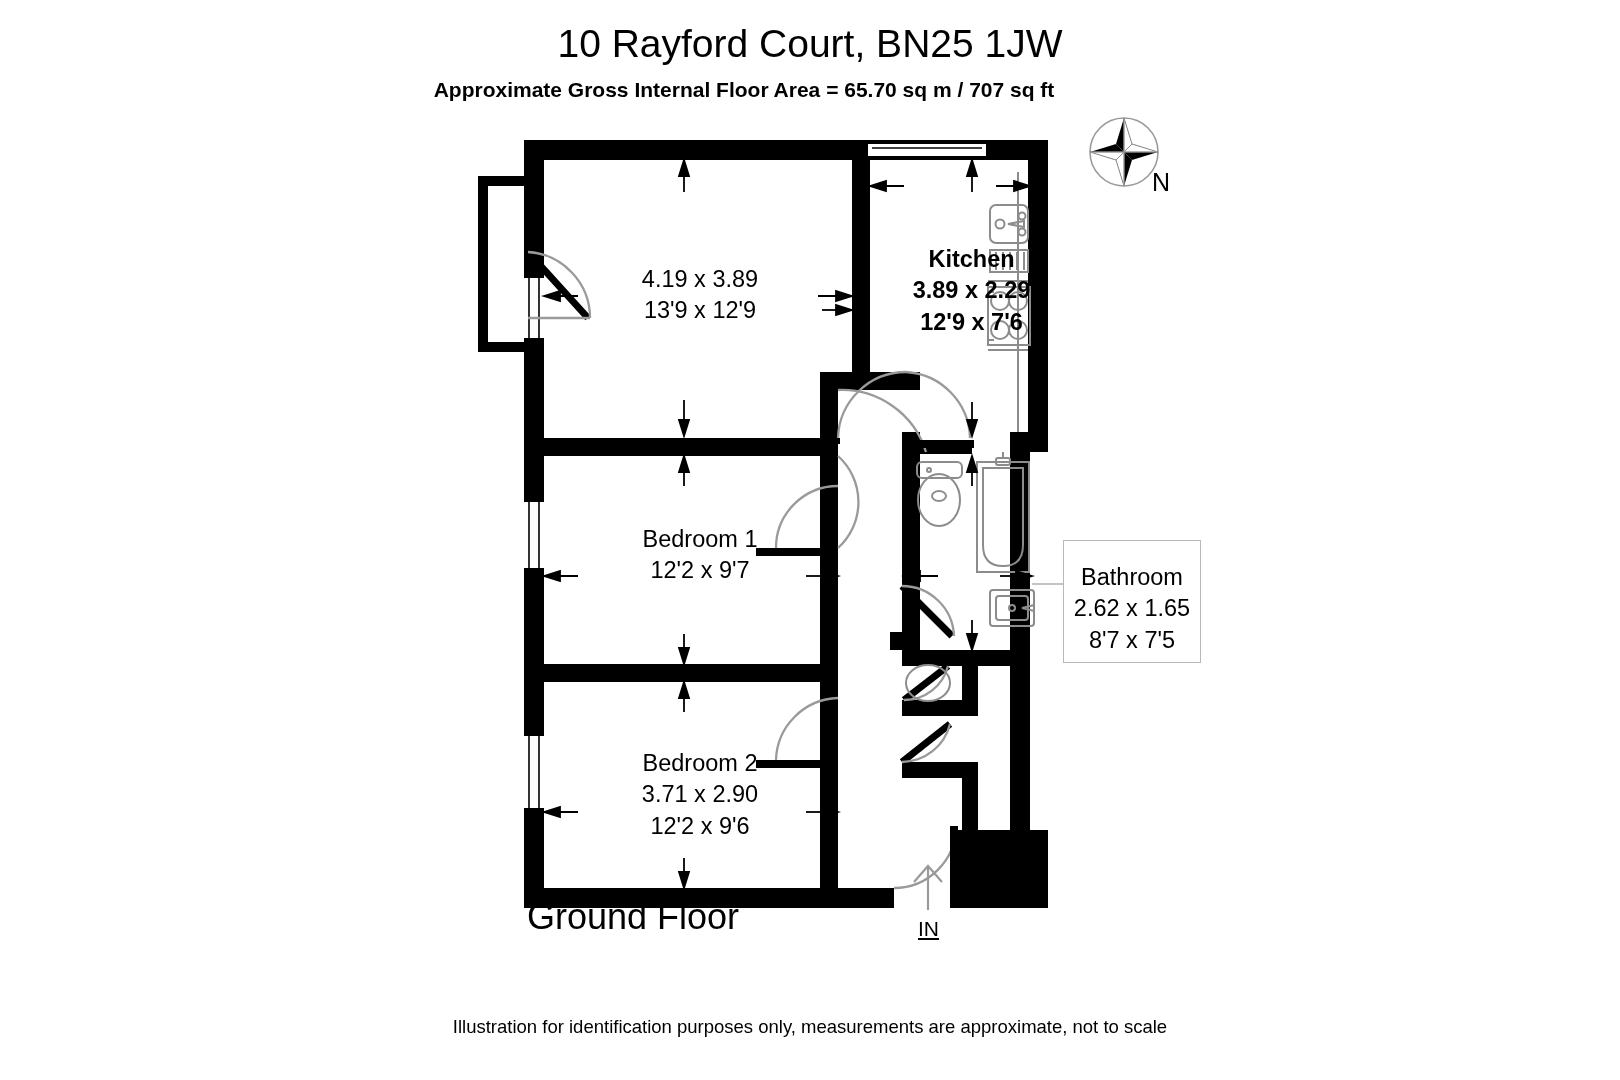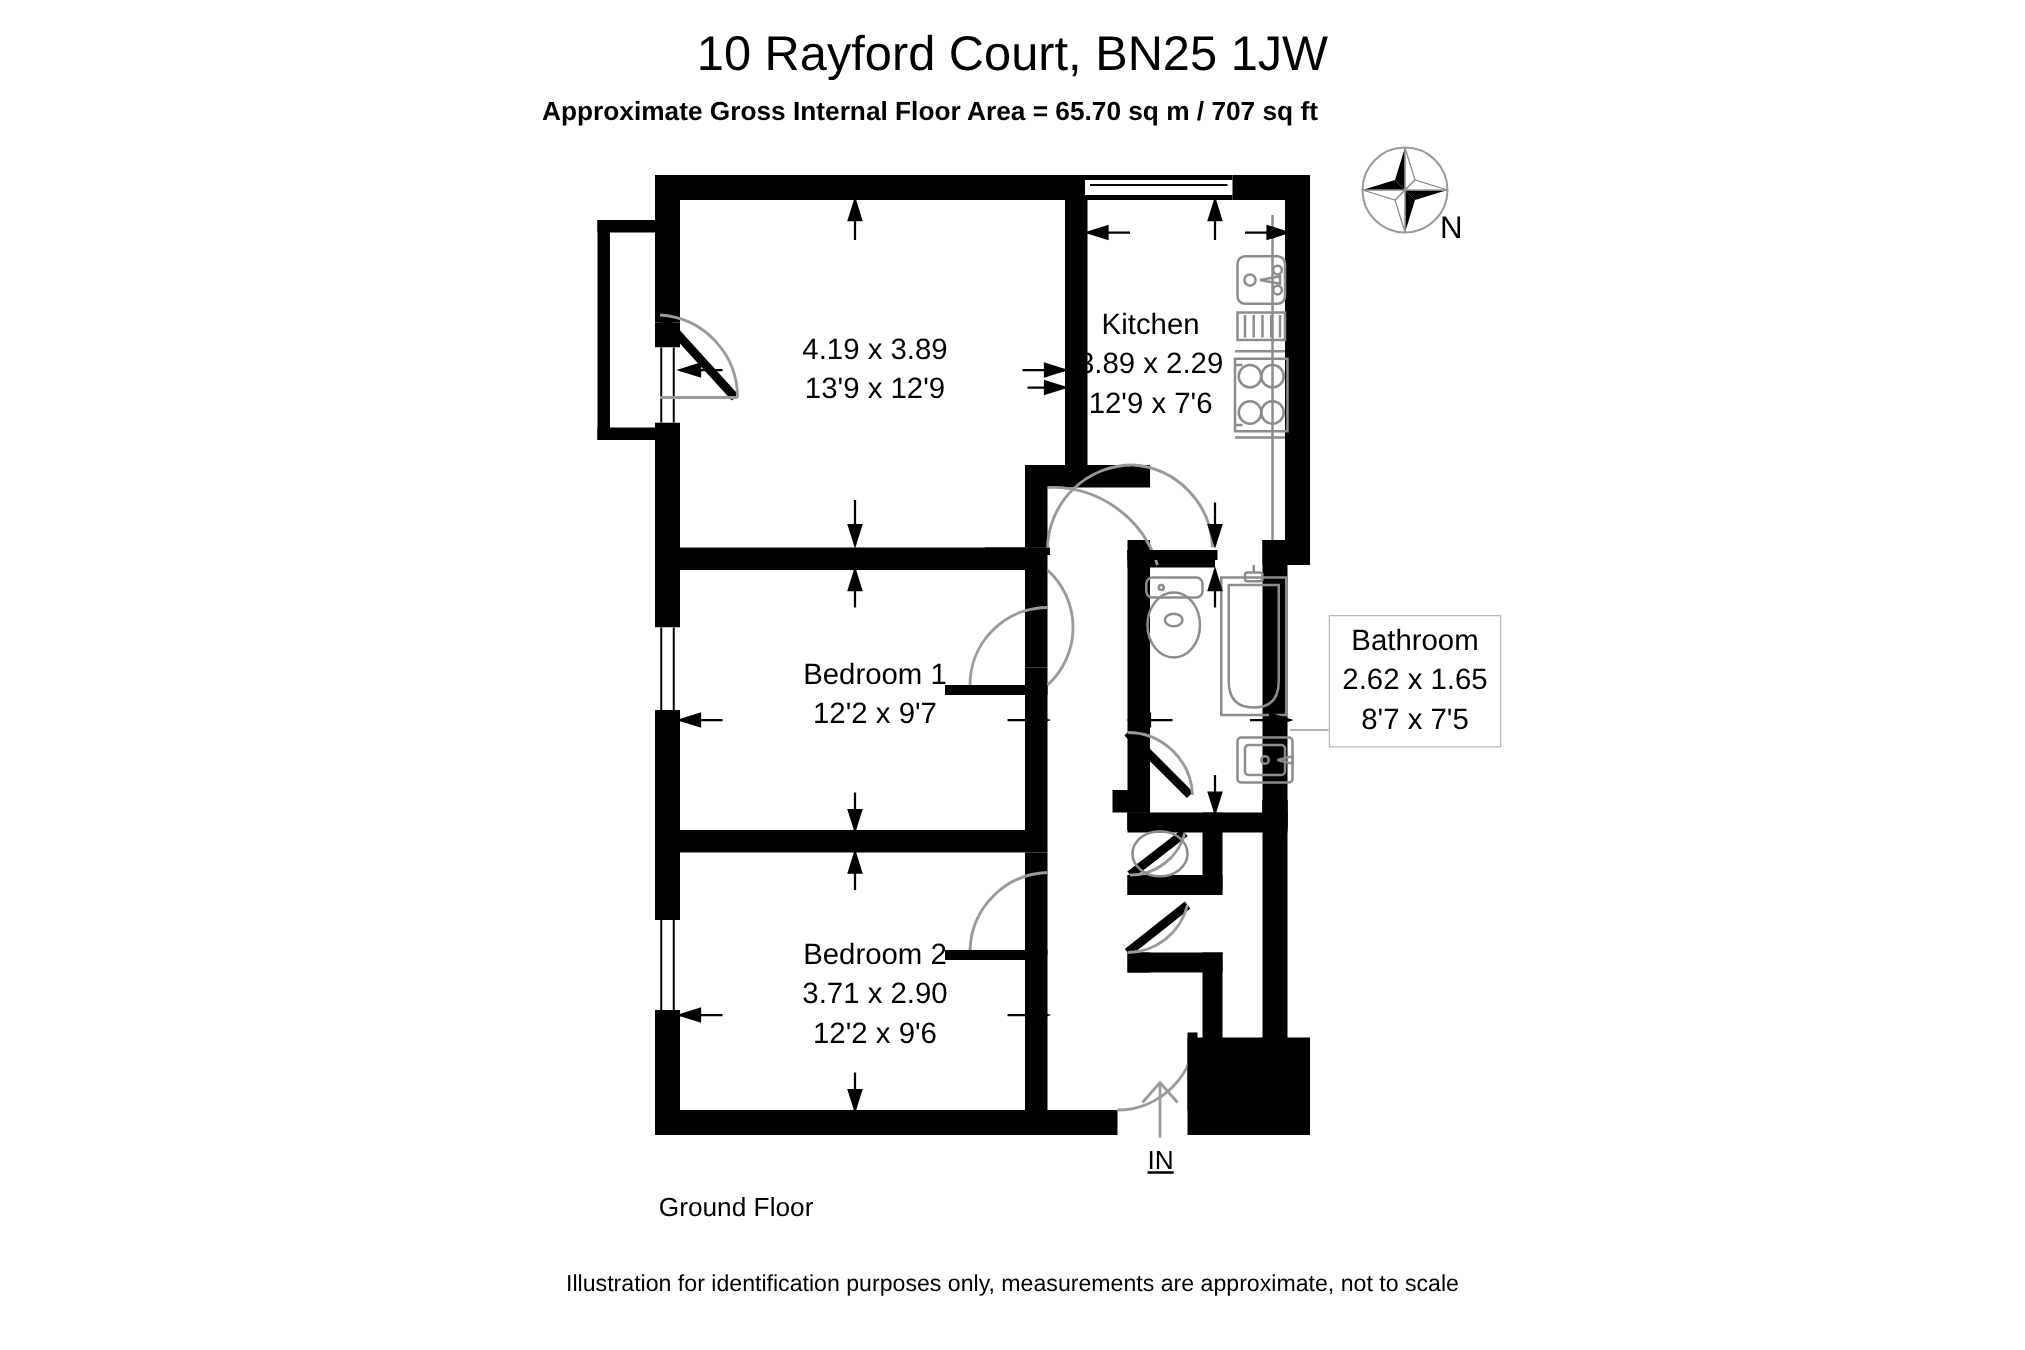--- a/index.html
+++ b/index.html
@@ -36,22 +36,22 @@
     position: absolute;
     left: 0; top: 78px;
     width: 1488px;
     text-align: center;
     font-size: 21px;
     font-weight: bold;
     color: #000;
   }
   .floor-label {
     position: absolute;
-    left: 527px; top: 955px;
-    font-size: 21px;
+    left: 527px; top: 896px;
+    font-size: 36px;
     font-weight: 400;
     color: #000;
   }
   .disclaimer {
     position: absolute;
     left: 0; top: 996px;
     width: 1620px;
     text-align: center;
     font-size: 18.5px;
     color: #000;
@@ -73,28 +73,28 @@
   .room-label {
     position: absolute;
     text-align: center;
     font-size: 23.5px;
     line-height: 1.33;
     color: #000;
     white-space: nowrap;
   }
   .room-label .ln { display: block; }
   #lbl-living { left: 585px; top: 264px; width: 230px; }
-  #lbl-kitchen { left: 828px; top: 244px; width: 185px; }
+  #lbl-kitchen { left: 879px; top: 244px; width: 185px; font-weight: bold; }
   #lbl-bed1 { left: 585px; top: 524px; width: 230px; }
   #lbl-bed2 { left: 585px; top: 748px; width: 230px; }
   #lbl-bath {
-    left: 1063px; top: 492px; width: 120px;
+    left: 1063px; top: 540px; width: 120px;
     border: 1px solid #b8b8b8;
     background: #fff;
-    padding: 4px 8px 6px 8px;
+    padding: 21px 8px 6px 8px;
     box-sizing: content-box;
   }
   svg.plan-svg {
     position: absolute;
     left: 0; top: 0;
     width: 1620px;
     height: 1080px;
   }
 </style>
 </head>

